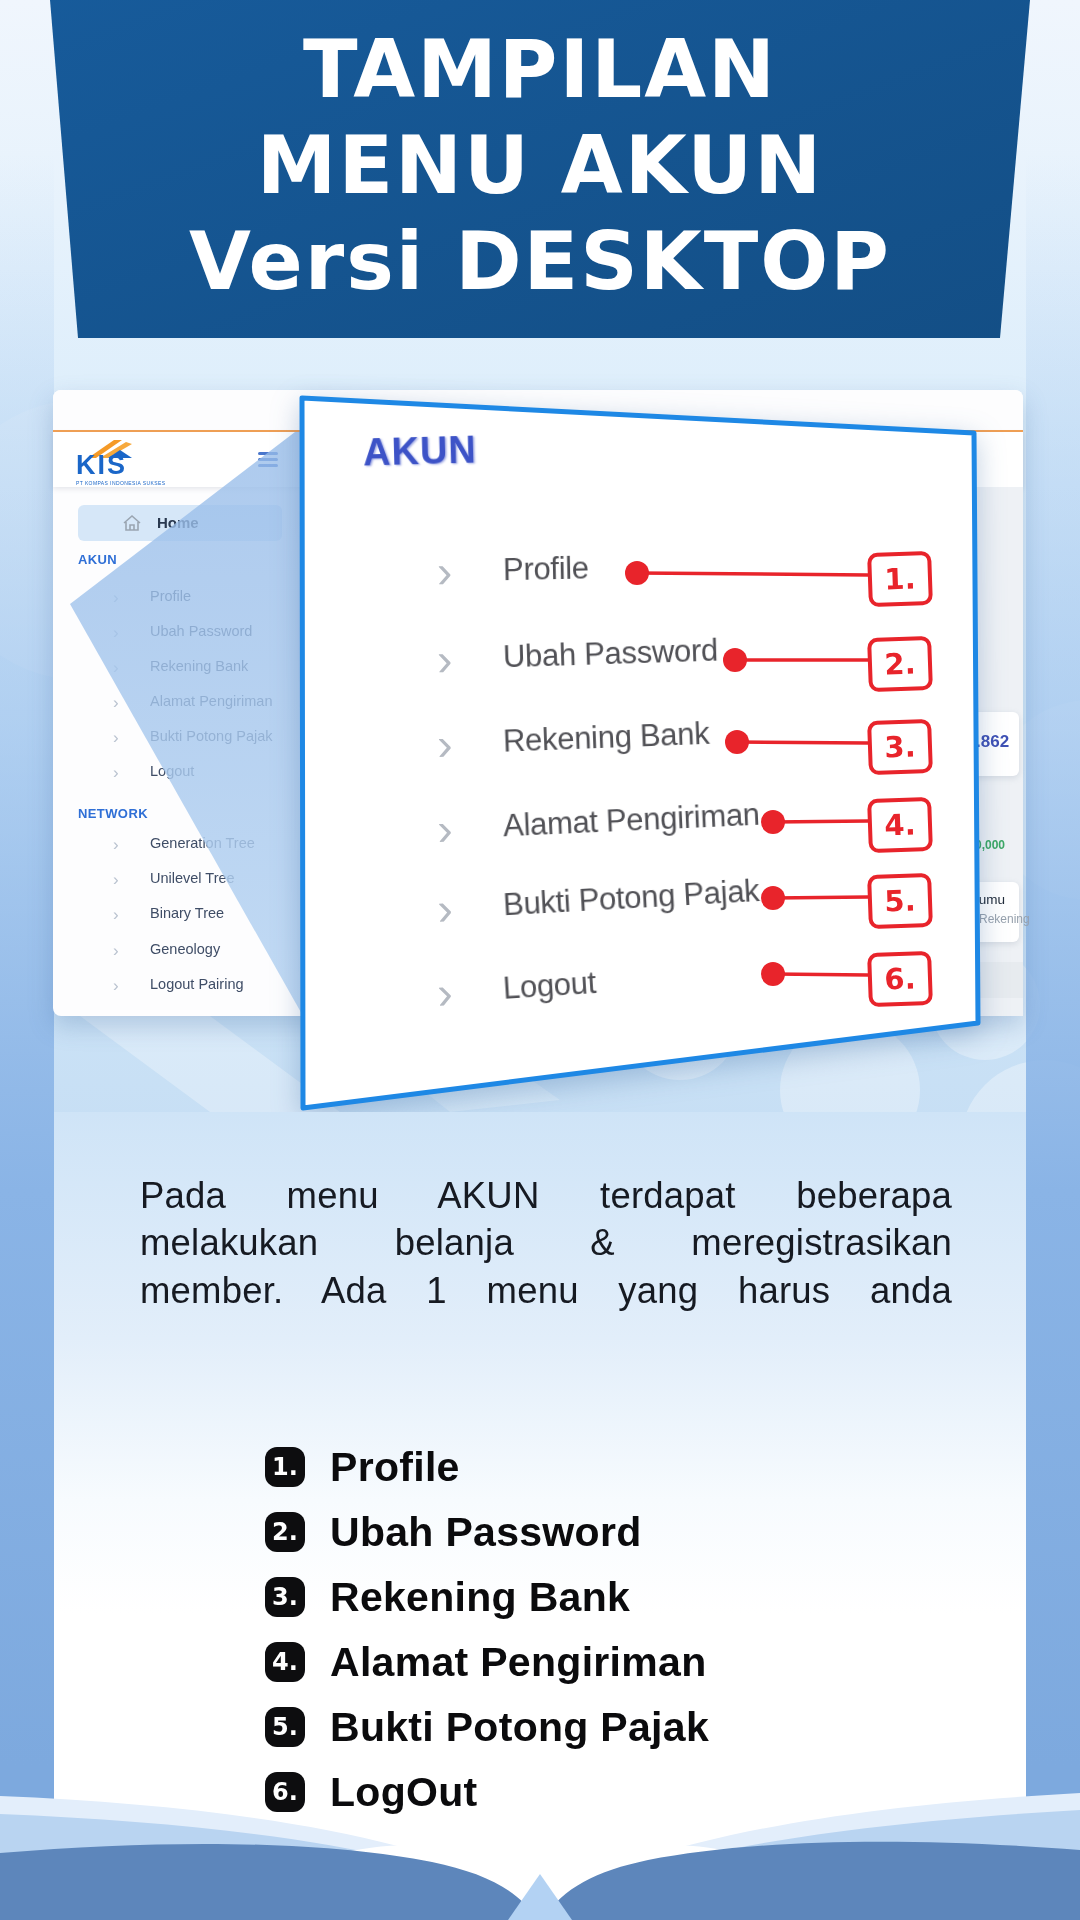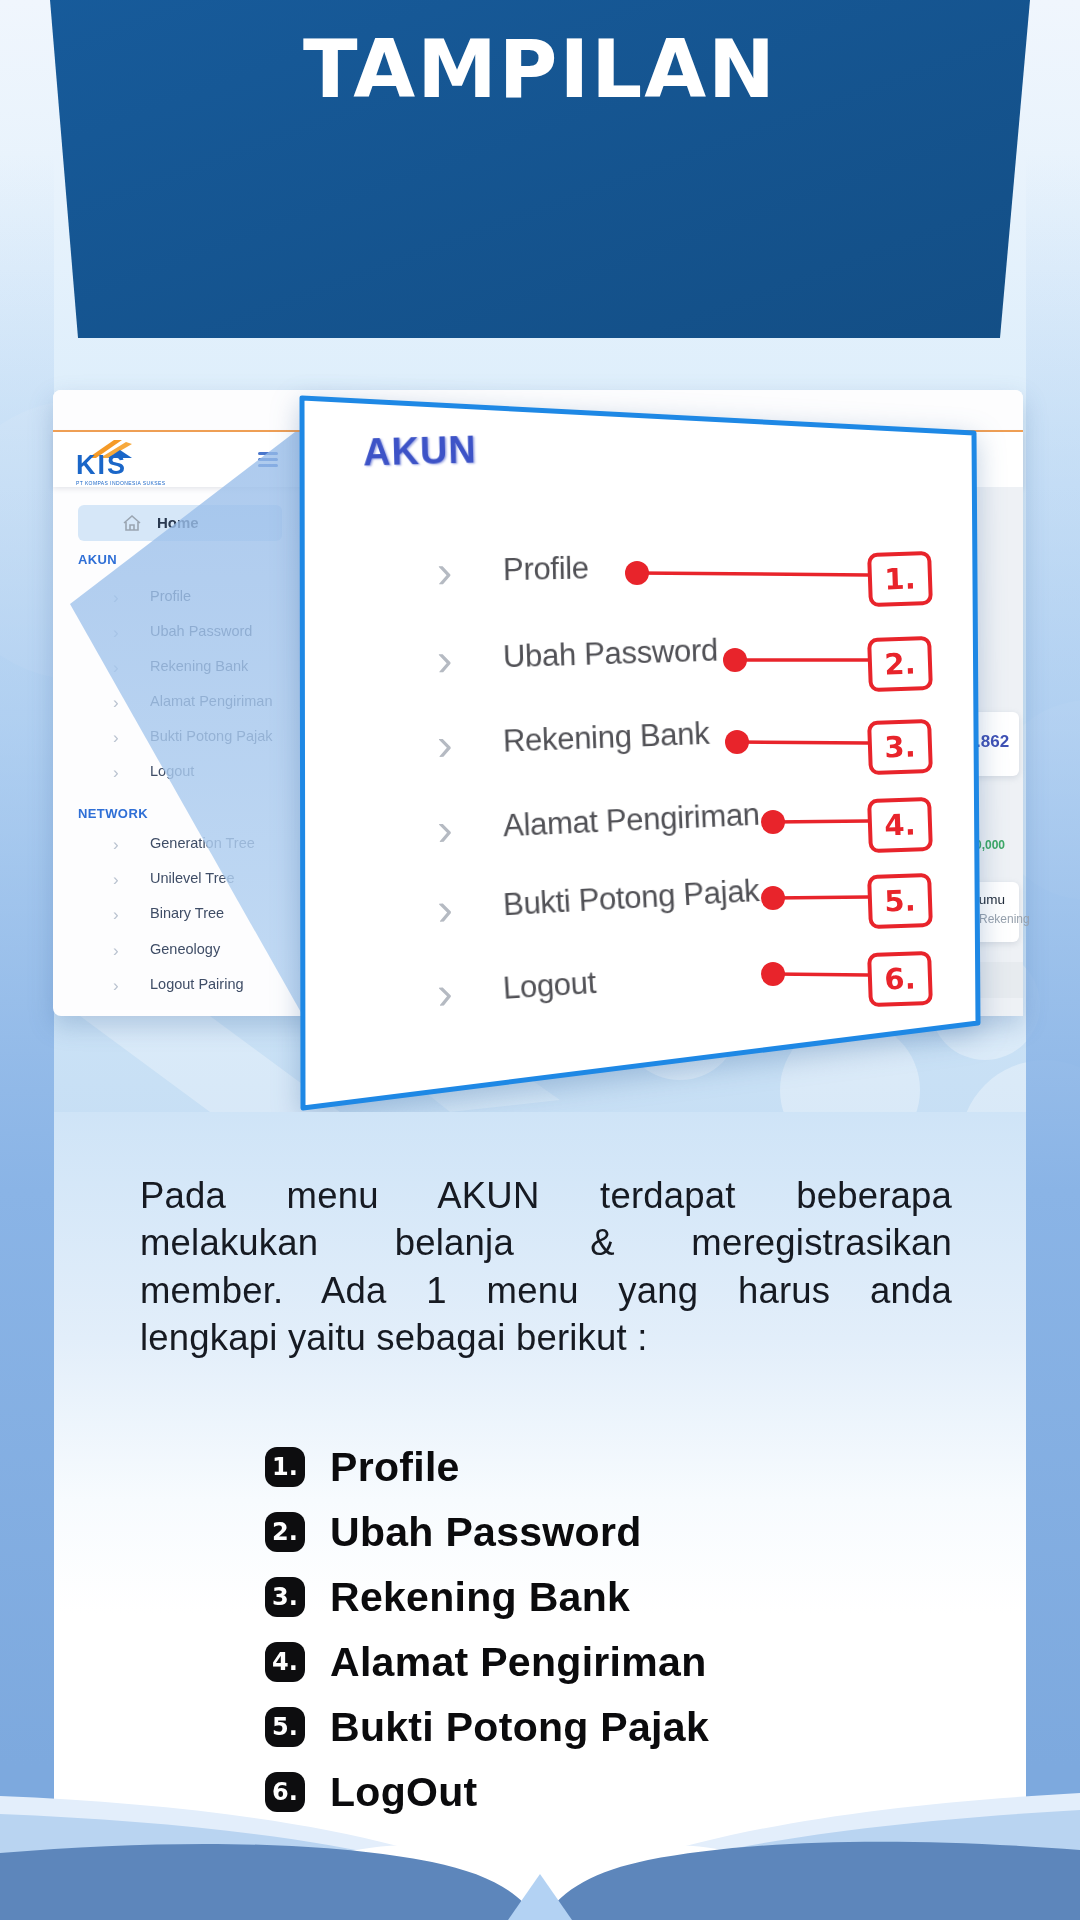--- a/index.html
+++ b/index.html
@@ -76,20 +76,22 @@
   <div class="abs gutter" style="left:0;"></div>
   <div class="abs gutter" style="left:1026px;"></div>
 
   <svg class="abs" style="left:0;top:1000px;" width="700" height="130">
     <polygon points="80,16 210,16 340,112 210,112" fill="rgba(255,255,255,.30)"></polygon>
     <polygon points="330,16 440,16 560,100 450,112" fill="rgba(255,255,255,.22)"></polygon>
   </svg>
 
   <div id="banner" class="abs">
     <div class="banner-line abs" style="top:22px;">TAMPILAN</div>
+    <div class="banner-line abs" style="top:118px;">MENU AKUN</div>
+    <div class="banner-line abs" style="top:214px;">Versi DESKTOP</div>
   </div>
 
   <div id="appcard" class="abs">
     <div id="app-topstrip" class="abs"></div>
     <div id="app-orangeline" class="abs"></div>
     <div id="app-navbar" class="abs">
       <div id="logo" class="abs">
         <svg id="logo-swoosh" class="abs" width="50" height="22">
           <polygon points="2,20 28,2 36,2 10,20" fill="#f59a27"></polygon>
           <polygon points="14,20 40,4 46,6 22,20" fill="#f7a93c"></polygon>
@@ -235,21 +237,20 @@
   <div class="abs numbox" style="top:798px;">4.</div>
   <div class="abs numbox" style="top:874px;">5.</div>
   <div class="abs numbox" style="top:952px;">6.</div>
 
   <div id="panel" class="abs"></div>
 
   <div id="para" class="abs">
     <div class="para-line">Pada menu AKUN terdapat beberapa</div>
     <div class="para-line">melakukan belanja &amp; meregistrasikan</div>
     <div class="para-line">member. Ada 1 menu yang harus anda</div>
-    <div class="para-line last">lengkapi yaitu sebagai berikut :</div>
   </div>
 
   <div class="abs list-row" style="top:1446px;">
     <span class="badge">1.</span>
     <span class="list-lbl">Profile</span>
     </div>
   <div class="abs list-row" style="top:1511px;">
     <span class="badge">2.</span>
     <span class="list-lbl">Ubah Password</span>
     </div>

